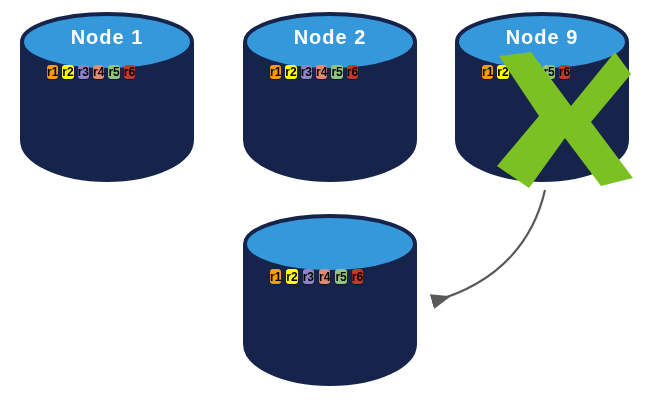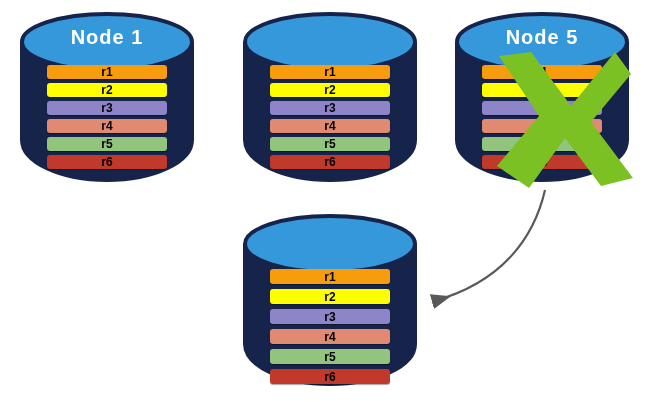--- a/index.html
+++ b/index.html
@@ -38,21 +38,21 @@
     color: #ffffff;
     font-weight: bold;
     font-family: "Liberation Sans", sans-serif;
     letter-spacing: 1px;
     white-space: nowrap;
     pointer-events: none;
   }
   .rows {
     position: absolute;
     display: flex;
-    flex-direction: column;
+    flex-direction: row;
   }
   .row {
     border-radius: 3px;
     text-align: center;
     font-weight: bold;
     color: #000000;
     font-family: "Liberation Sans", sans-serif;
     line-height: 1;
     display: flex;
     align-items: center;
@@ -103,20 +103,21 @@
         </div>
     </div>
   </div>
 
   <div class="node" id="node-2" style="left:241px; top:8px; width:178px; height:176px;">
     <svg class="node-svg" width="178" height="176" viewBox="0 0 178 176">
       <path d="M 4 34 L 4 132 A 85 40 0 0 0 174 132 L 174 34 Z" fill="#16244b"></path>
       <ellipse cx="89" cy="34" rx="85" ry="28" fill="#3498db" stroke="#16244b" stroke-width="4"></ellipse>
       <path d="M 4 34 L 4 132 A 85 40 0 0 0 174 132 L 174 34" fill="none" stroke="#16244b" stroke-width="4"></path>
     </svg>
+    <div class="node-title" style="top:18px; font-size:20px;">Node  2</div>
     <div class="rows" style="left:29px; top:57px; width:120px; gap:4px;">
       <div class="row" style="background:#f79d0d; height:14px; font-size:12px;">
           <span>r1</span>
         </div>
       <div class="row" style="background:#ffff00; height:14px; font-size:12px;">
           <span>r2</span>
         </div>
       <div class="row" style="background:#8e85c8; height:14px; font-size:12px;">
           <span>r3</span>
         </div>
@@ -131,21 +132,21 @@
         </div>
     </div>
   </div>
 
   <div class="node" id="node-3" style="left:453px; top:8px; width:178px; height:176px;">
     <svg class="node-svg" width="178" height="176" viewBox="0 0 178 176">
       <path d="M 4 34 L 4 132 A 85 40 0 0 0 174 132 L 174 34 Z" fill="#16244b"></path>
       <ellipse cx="89" cy="34" rx="85" ry="28" fill="#3498db" stroke="#16244b" stroke-width="4"></ellipse>
       <path d="M 4 34 L 4 132 A 85 40 0 0 0 174 132 L 174 34" fill="none" stroke="#16244b" stroke-width="4"></path>
     </svg>
-    <div class="node-title" style="top:18px; font-size:20px;">Node  5</div>
+    <div class="node-title" style="top:18px; font-size:20px;">Node  9</div>
     <div class="rows" style="left:29px; top:57px; width:120px; gap:4px;">
       <div class="row" style="background:#f79d0d; height:14px; font-size:12px;">
           <span>r1</span>
         </div>
       <div class="row" style="background:#ffff00; height:14px; font-size:12px;">
           <span>r2</span>
         </div>
       <div class="row" style="background:#8e85c8; height:14px; font-size:12px;">
           <span>r3</span>
         </div>

